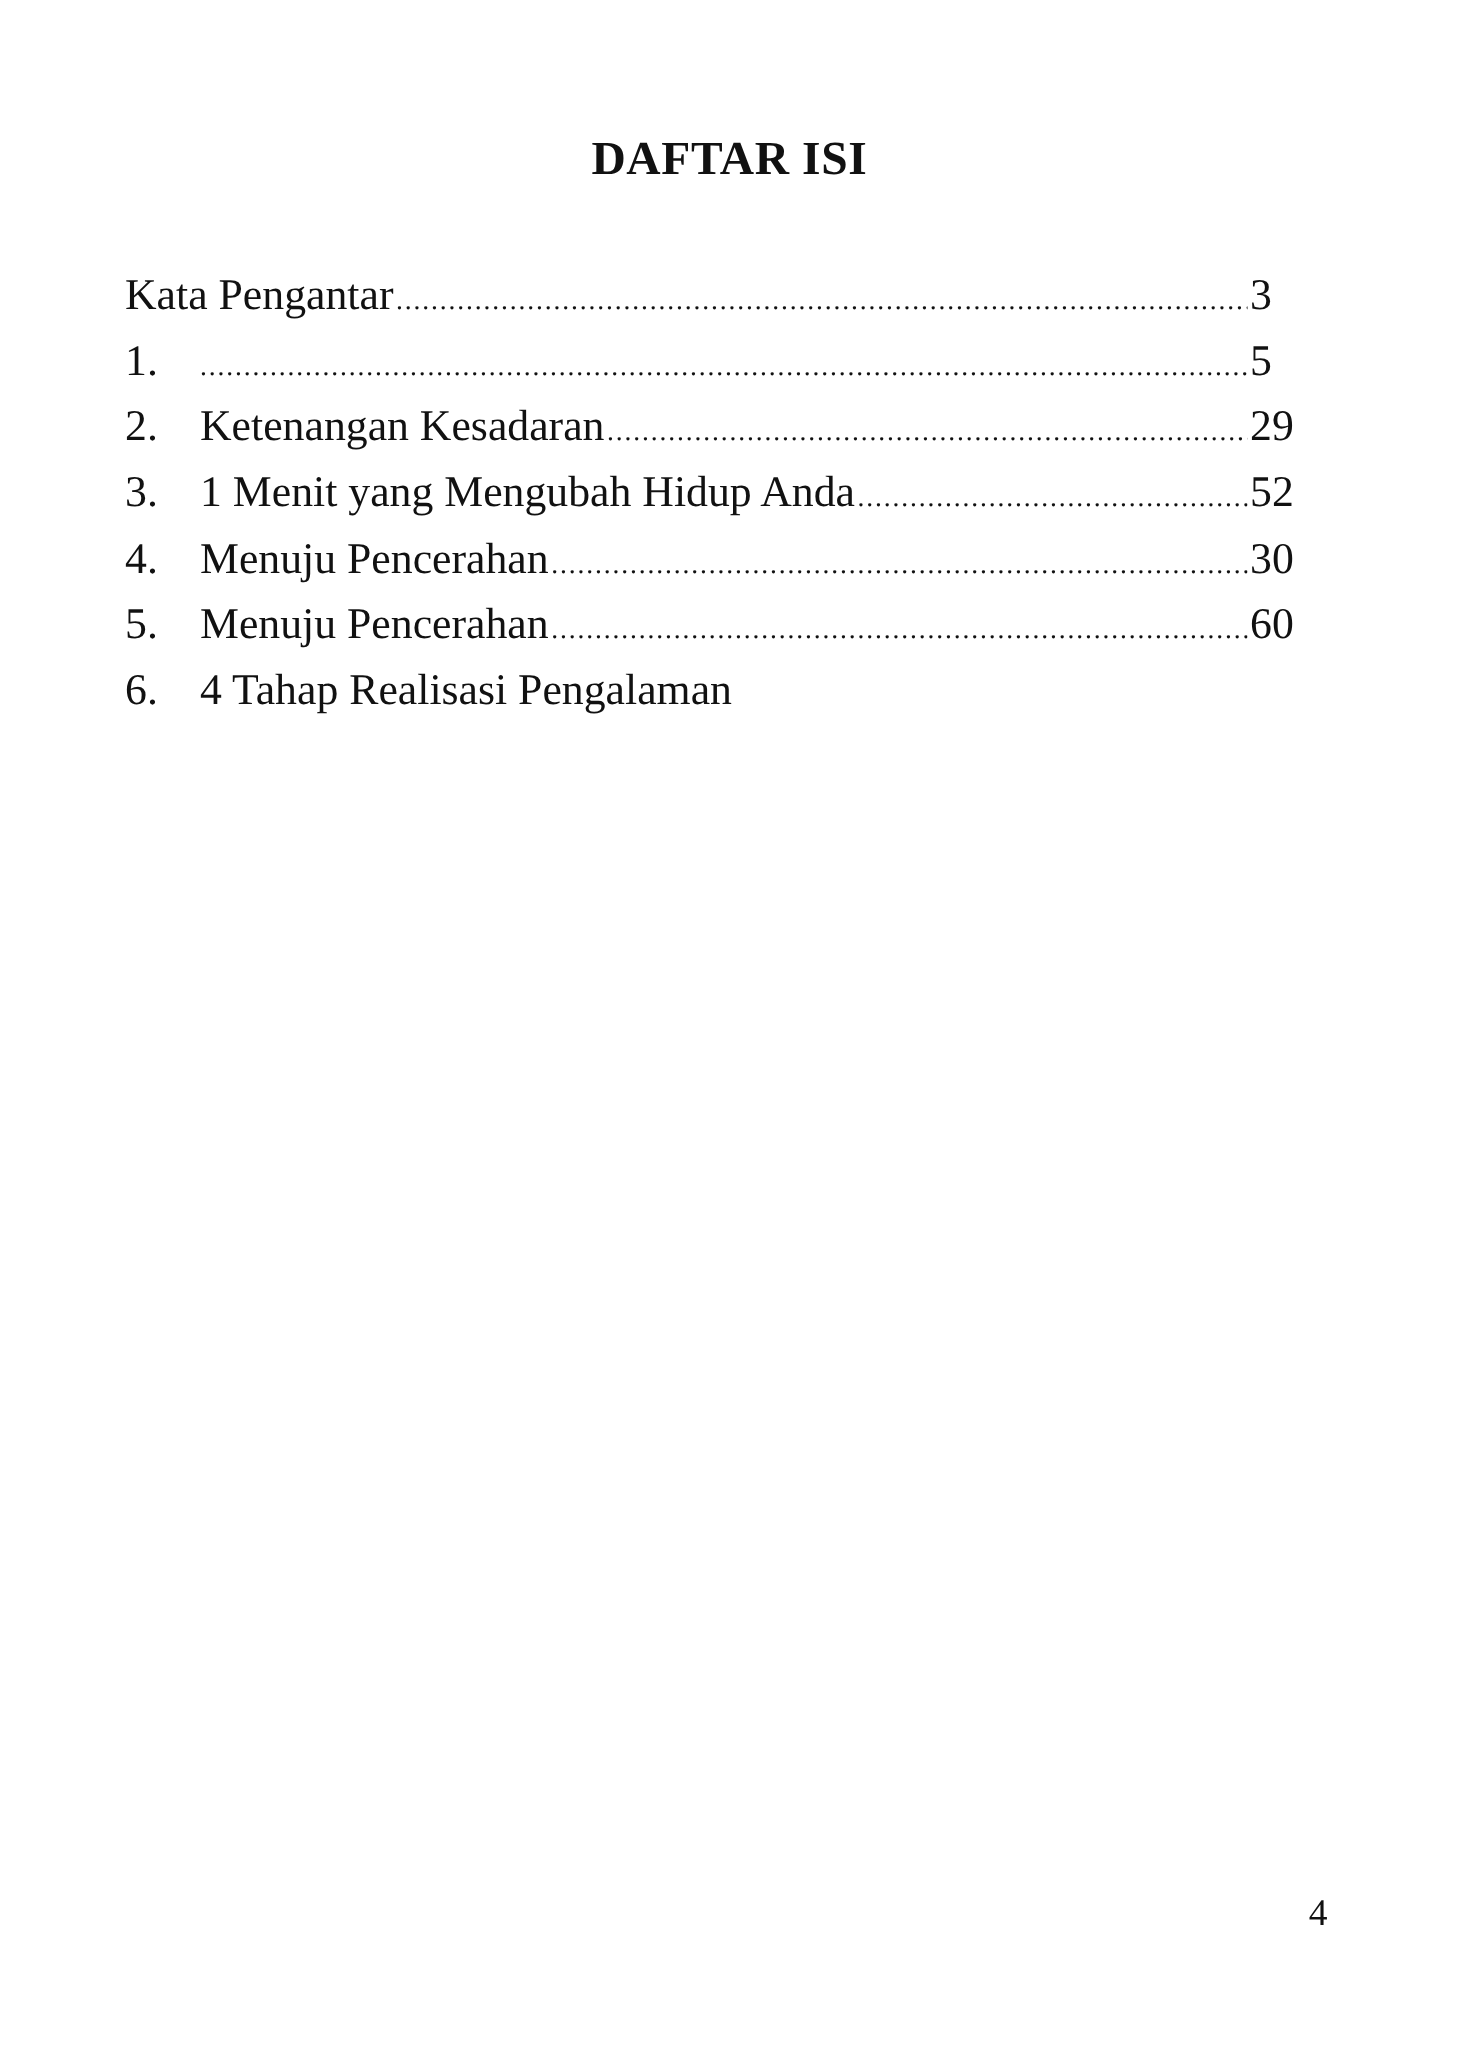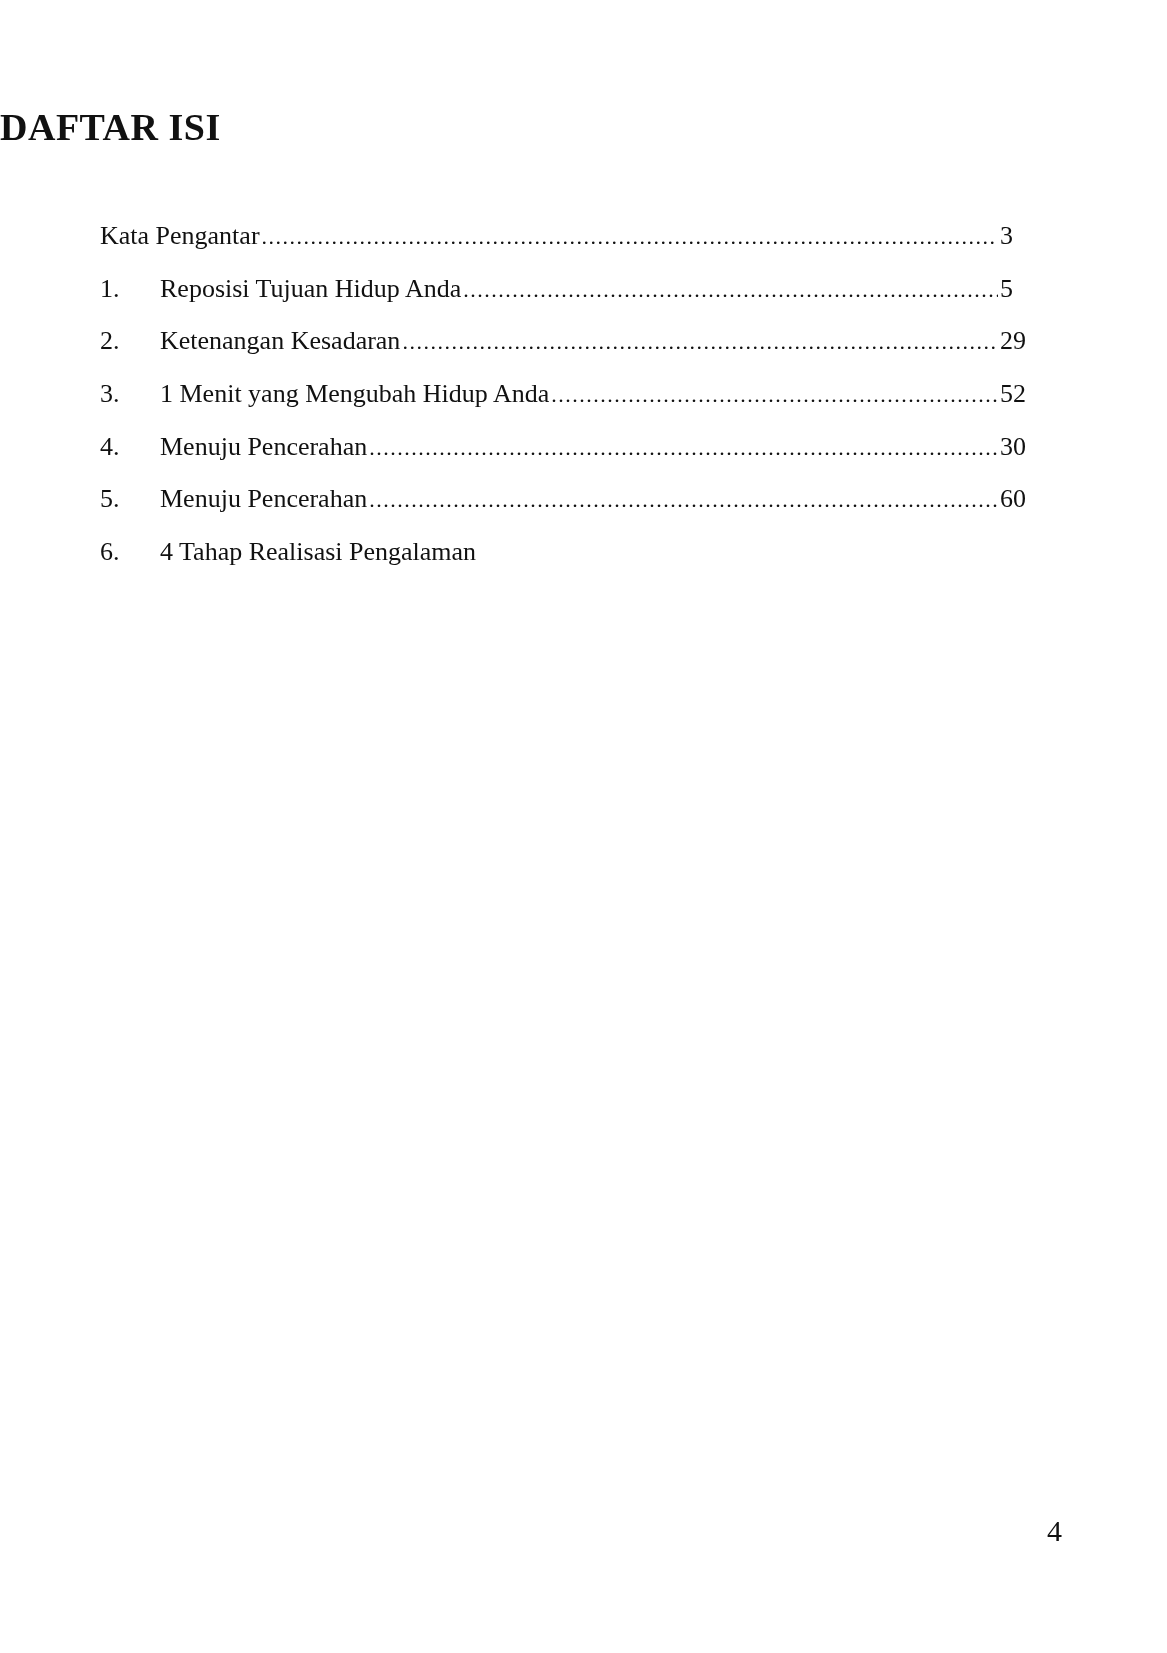--- a/index.html
+++ b/index.html
@@ -13,37 +13,38 @@
       position: relative;
       overflow: hidden;
       font-family: "Liberation Serif", "DejaVu Serif", serif;
       color: #111111;
     }
     .title {
       position: absolute;
       left: 0;
       width: 1167px;
       top: 104px;
+      text-align: center;
       font-size: 38px;
       font-weight: bold;
       letter-spacing: 0.5px;
       line-height: 46px;
       padding-left: 0px;
       box-sizing: border-box;
     }
     .toc {
       position: absolute;
       left: 100px;
       top: 210px;
       width: 940px;
     }
     .row {
       position: relative;
       height: 52.7px;
-      font-size: 26px;
+      font-size: 35px;
       line-height: 52.7px;
       white-space: nowrap;
     }
     .row .num {
       position: absolute;
       left: 0;
       top: 0;
     }
     .row .entry {
       position: absolute;
@@ -94,21 +95,20 @@
     <div class="entry">
       <span class="label">Kata Pengantar</span>
       <span class="leader"></span>
       <span class="page">3</span>
     </div>
   </div>
 
   <div class="row indented">
     <span class="num">1.</span>
     <div class="entry">
-      <span class="label">Reposisi Tujuan Hidup Anda</span>
       <span class="leader"></span>
       <span class="page">5</span>
     </div>
   </div>
 
   <div class="row indented">
     <span class="num">2.</span>
     <div class="entry">
       <span class="label">Ketenangan Kesadaran </span>
       <span class="leader"></span>

